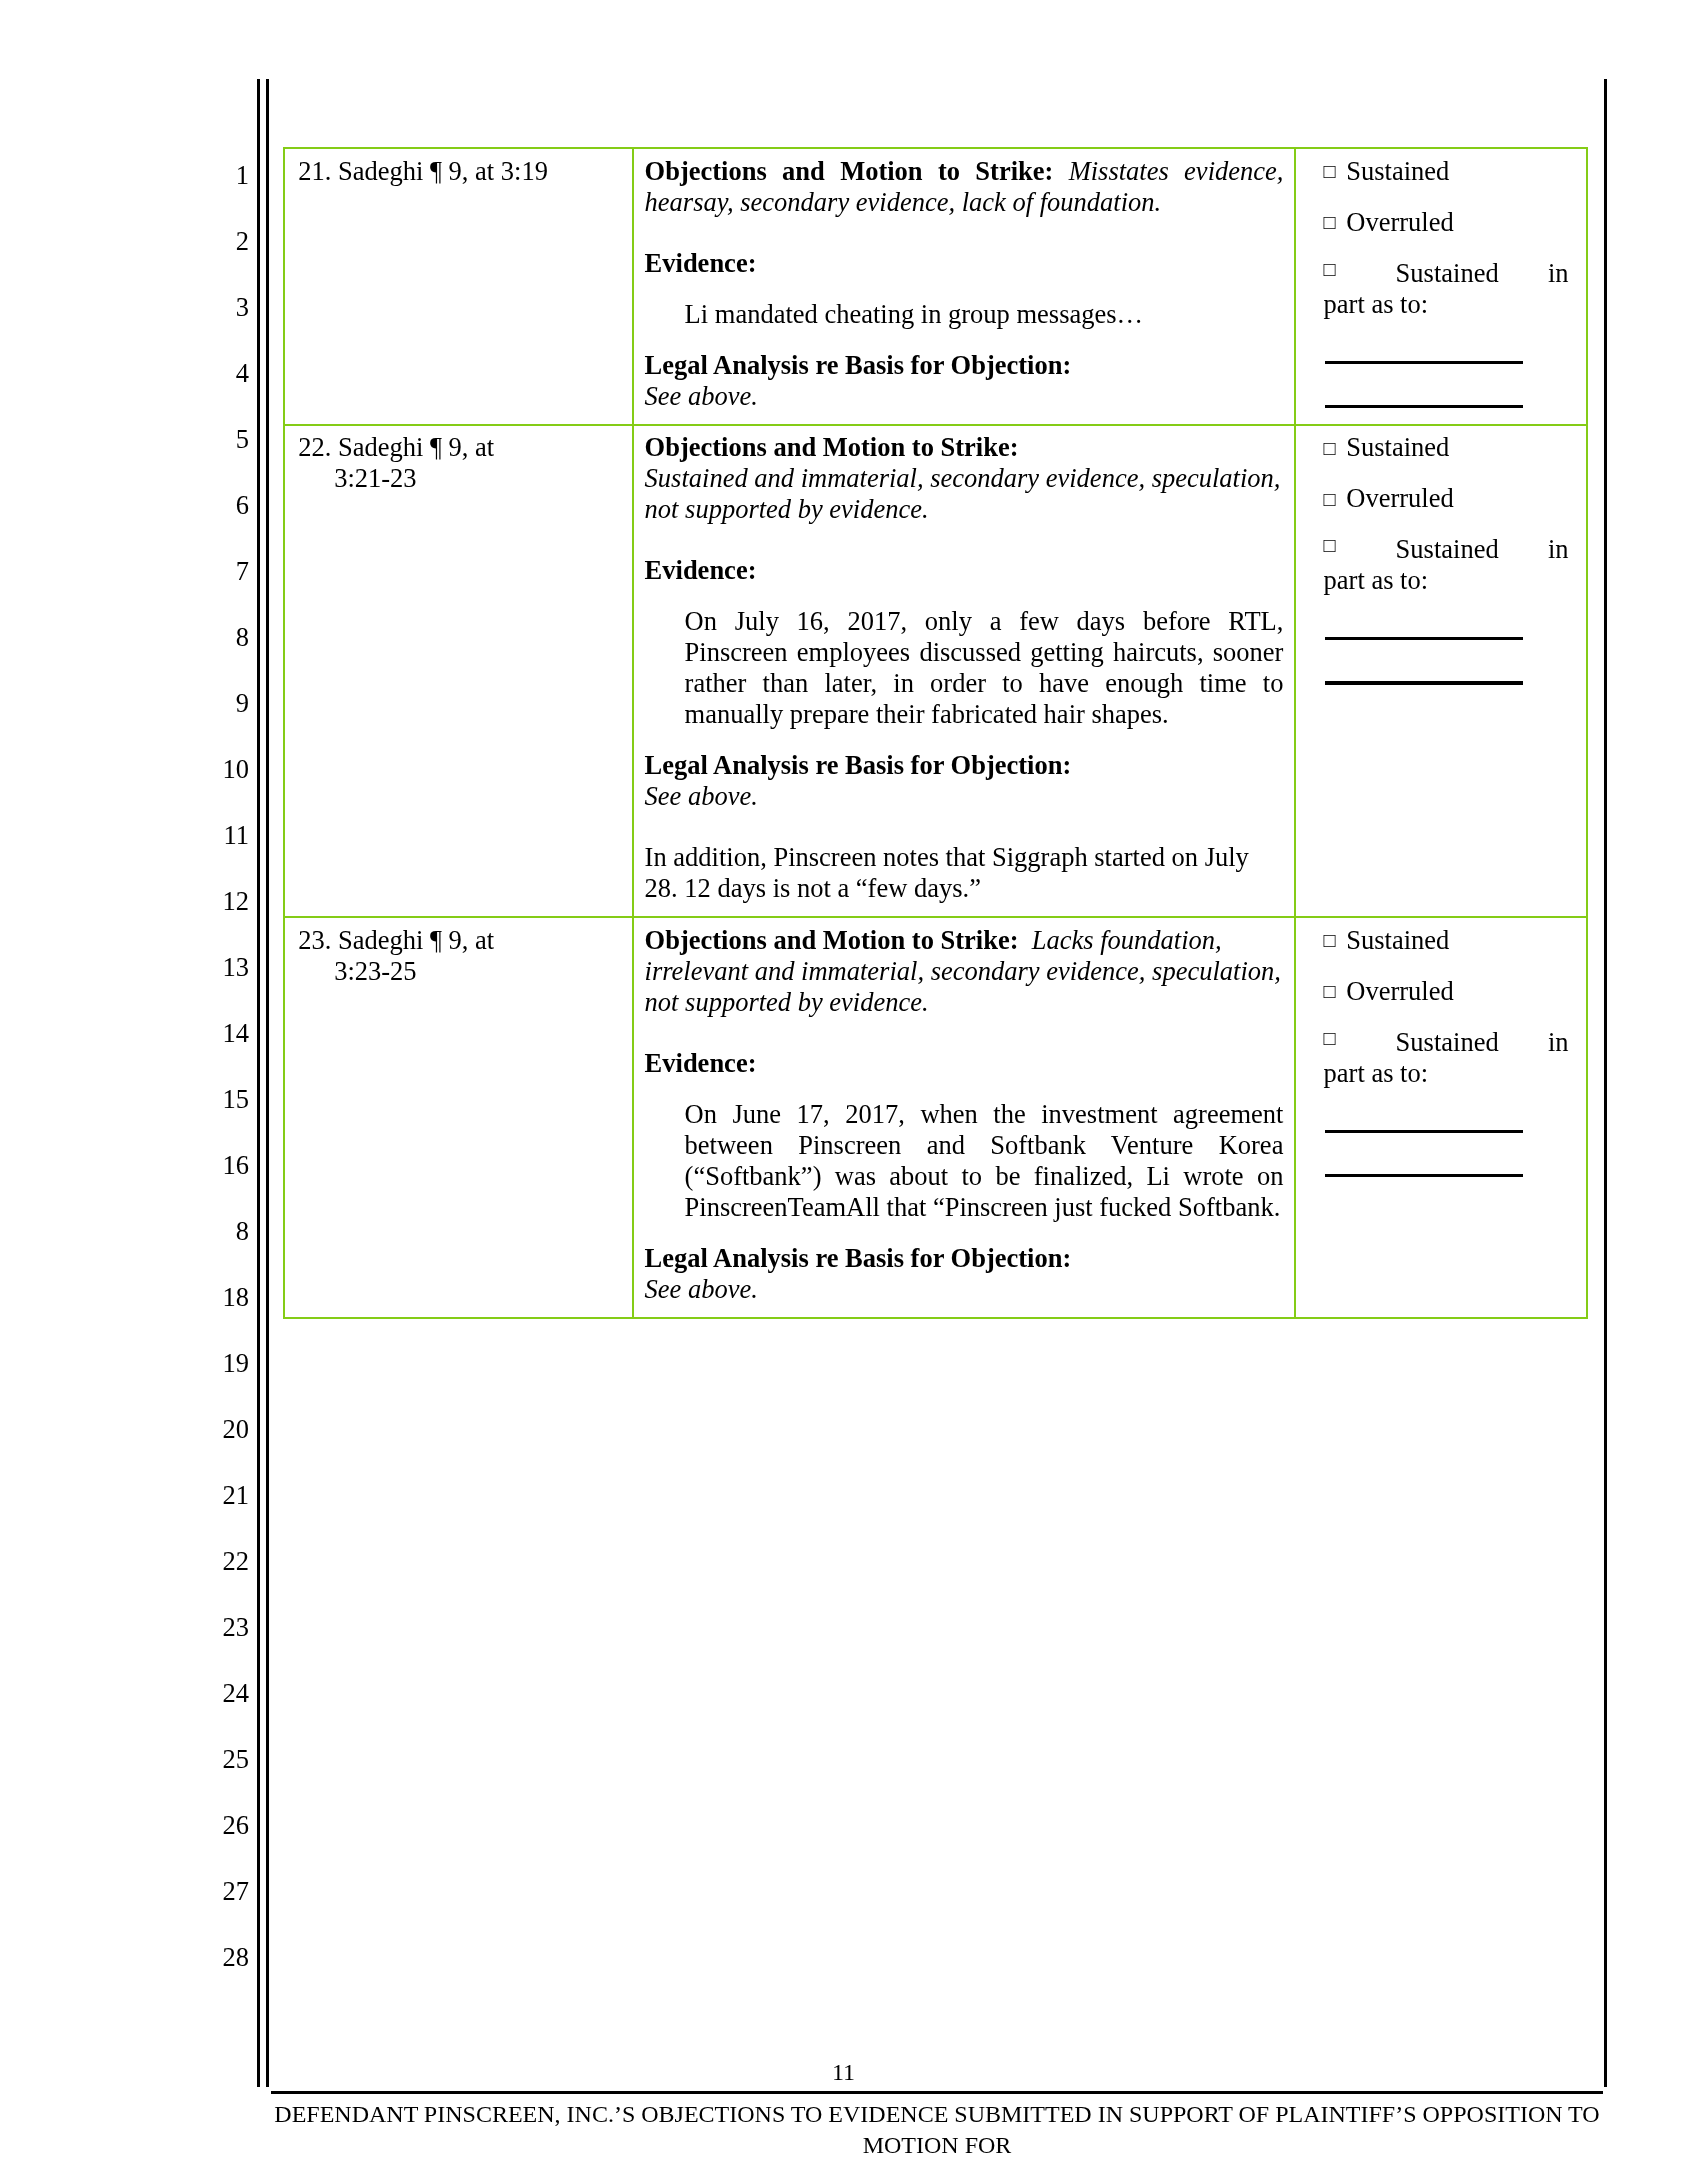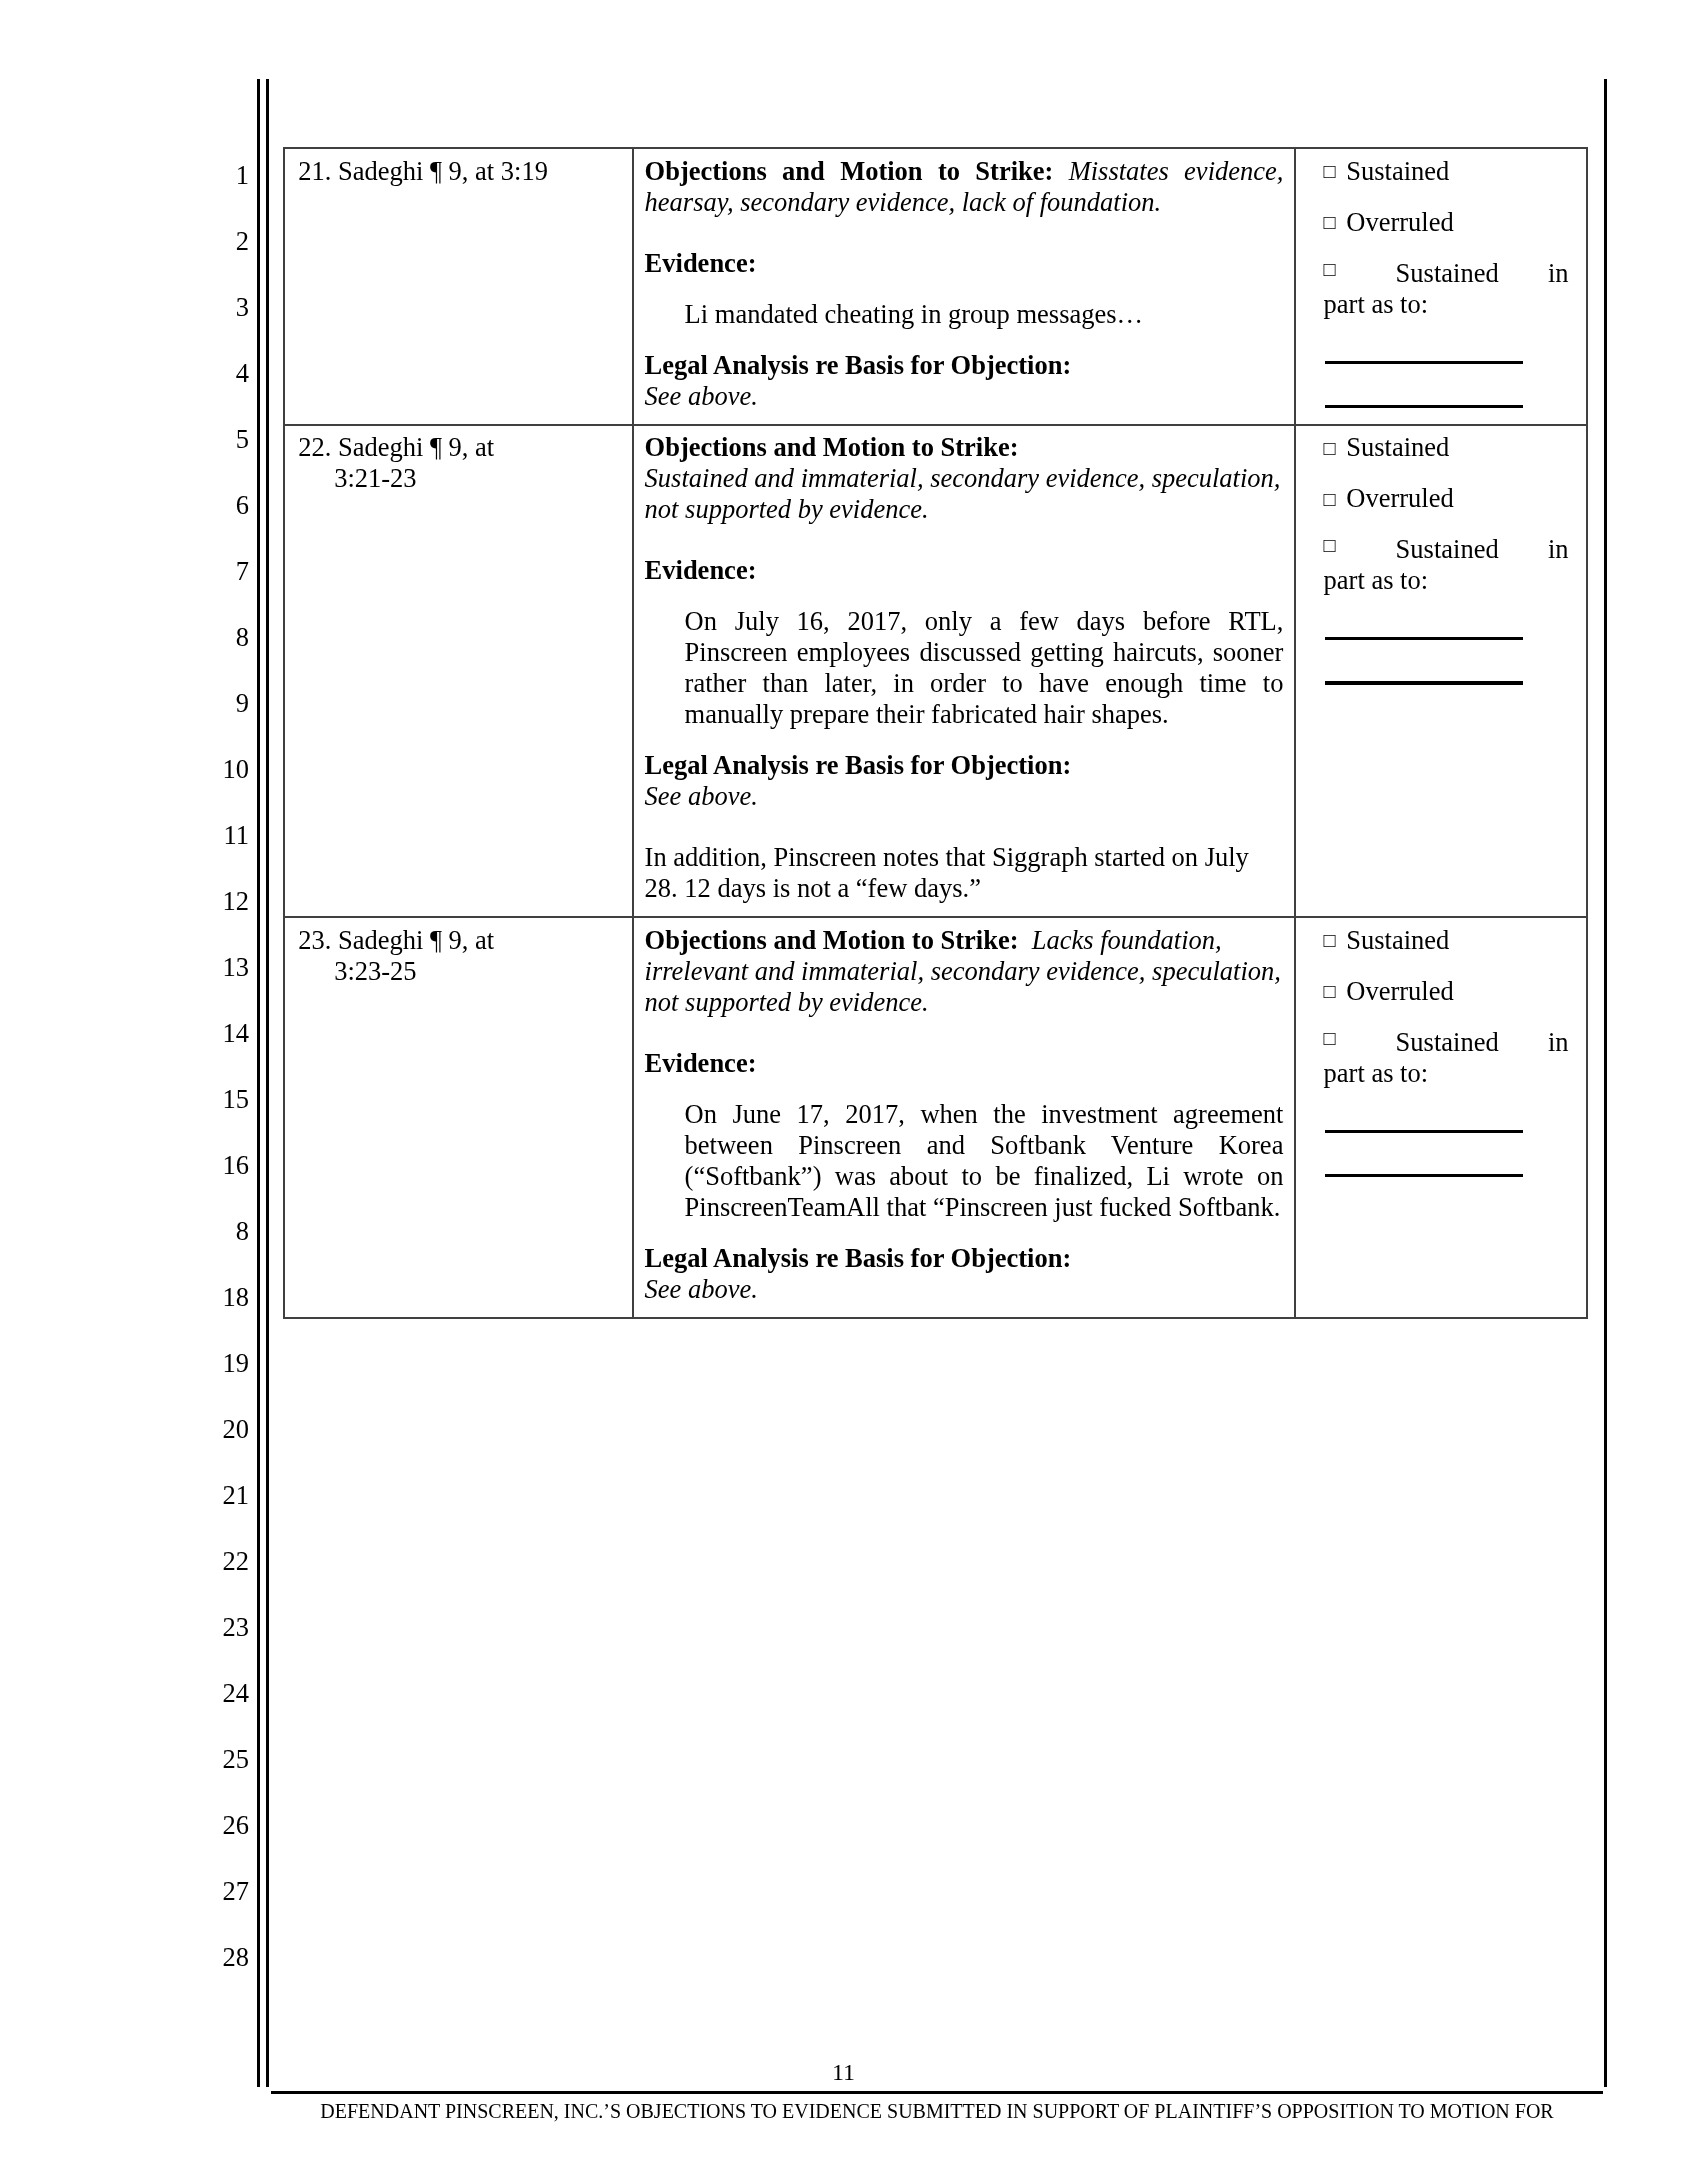--- a/index.html
+++ b/index.html
@@ -59,21 +59,21 @@
   
   .doc-table {
     position: absolute;
     left: 283px;
     top: 147px;
     width: 1303px;
     border-collapse: collapse;
     table-layout: fixed;
   }
   .doc-table td {
-    border: 2px solid #404040;
+    border: 2px solid #84cc16;
     vertical-align: top;
     padding: 6.6px 10.6px 12px 10.6px;
     font-size: 26.5px;
     line-height: 1.17;
   }
   .col-ref   { width: 349px; }
   .col-body  { width: 662px; }
   .col-rule  { width: 292px; }
 
   .ref-text {
@@ -148,21 +148,21 @@
     width: 1332px;
     height: 3.3px;
     background: #000;
   }
   .footer-text {
     position: absolute;
     left: 271px;
     top: 2099px;
     width: 1332px;
     text-align: center;
-    font-size: 20px;
+    font-size: 24px;
     line-height: 1.28;
   }
 </style>
 </head>
 <body>
 
 <div class="page">
 
   <div class="margin-rule-outer"></div>
   <div class="margin-rule-inner"></div>

